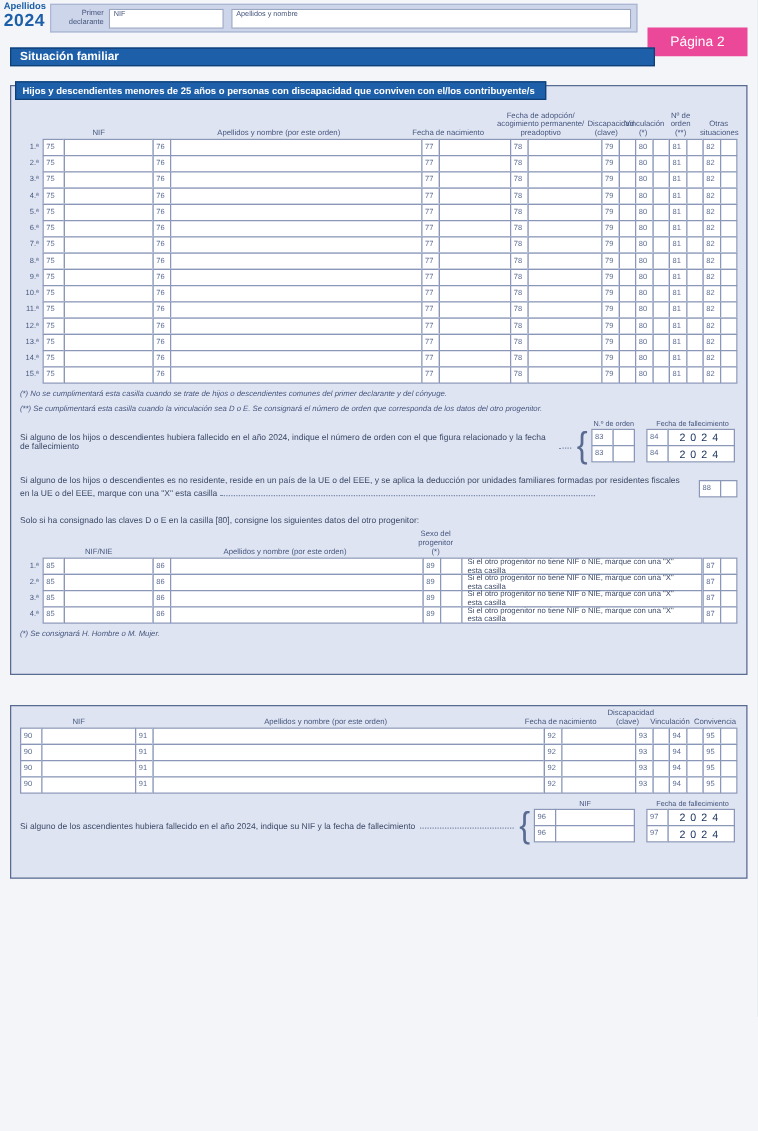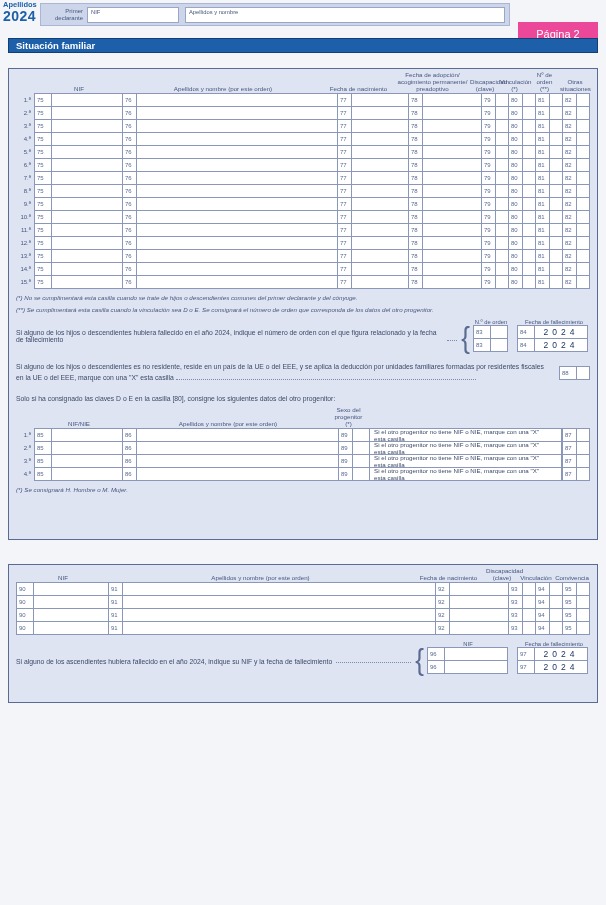--- a/index.html
+++ b/index.html
@@ -10,21 +10,21 @@
   .ejercicio { position:absolute; left:3px; top:1px; color:#1d5fa8; line-height:1.05; }
   .ejercicio .ej-lbl { font-size:7.5px; font-weight:bold; }
   .ejercicio .ej-year { font-size:14px; font-weight:bold; letter-spacing:.5px; }
   .decl-box { position:absolute; left:40px; top:3px; width:470px; height:23px; background:#ccd5e9; border:1px solid #aab6d2; display:flex; align-items:center; padding:2px 4px; }
   .decl-lbl { width:42px; font-size:6px; color:#46567e; text-align:right; padding-right:4px; line-height:1.15; }
   .decl-input { background:#fff; border:1px solid #9aa7c4; height:16px; font-size:5.8px; color:#46567e; padding:1px 0 0 3px; }
   .decl-nif { width:92px; margin-right:6px; }
   .decl-ape { flex:1; }
   .page-badge { position:absolute; right:8px; top:2px; width:80px; height:23px; background:#ec4899; color:#fff; font-size:11px; font-weight:normal; display:flex; align-items:center; justify-content:center;margin-top:20px; }
 
-  .main-title { position:absolute; left:8px; top:38px; width:590px; height:15px; background:#1d5fa8; border:1px solid #0f3f76; color:#fff; font-size:9.5px; font-weight:bold; display:flex; align-items:center; padding-left:7px; }
+  .main-title { position:absolute; left:8px; top:38px; width:516px; height:15px; background:#1d5fa8; border:1px solid #0f3f76; color:#fff; font-size:9.5px; font-weight:bold; display:flex; align-items:center; padding-left:7px; }
 
   .box { position:absolute; left:8px; width:590px; background:#dee4f2; border:1px solid #5a6b92; }
   .box1 { top:68px; height:472px; }
   .box2 { top:564px; height:139px; }
   .box-title { position:relative; top:-7px; left:3px; display:inline-block; max-width:575px; background:#1d5fa8; border:1px solid #0f3f76; color:#fff; font-size:7.6px; font-weight:bold; padding:2px 8px 2px 5px; white-space:nowrap; }
 
   .tbl { padding:0 7px; }
   .thead { display:flex; align-items:flex-end; padding-bottom:2px; margin-top:2px; }
   .hc { font-size:6.2px; color:#46567e; text-align:center; white-space:pre-line; line-height:1.15; }
   .trow { display:flex; height:14px; margin-top:-1px; }
@@ -72,20 +72,21 @@
     <div class="decl-lbl">Primer declarante</div>
     <div class="decl-input decl-nif interactable"><span>NIF</span></div>
     <div class="decl-input decl-ape interactable"><span>Apellidos y nombre</span></div>
   </div>
   <div class="page-badge">Página 2</div>
 </div>
 
 <div class="main-title">Situación familiar</div>
 
 <div class="box box1">
+  <div class="box-title">Hijos y descendientes menores de 25 años o personas con discapacidad que conviven con el/los contribuyente/s</div>
 
   <div class="tbl">
     <div class="thead">
       <span class="rlbl"></span>
       <span class="hc g90">NIF</span>
       <span class="hc gflex">Apellidos y nombre (por este orden)</span>
       <span class="hc g73">Fecha de nacimiento</span>
       <span class="hc g75">Fecha de adopción/
 acogimiento permanente/
 preadoptivo</span>

